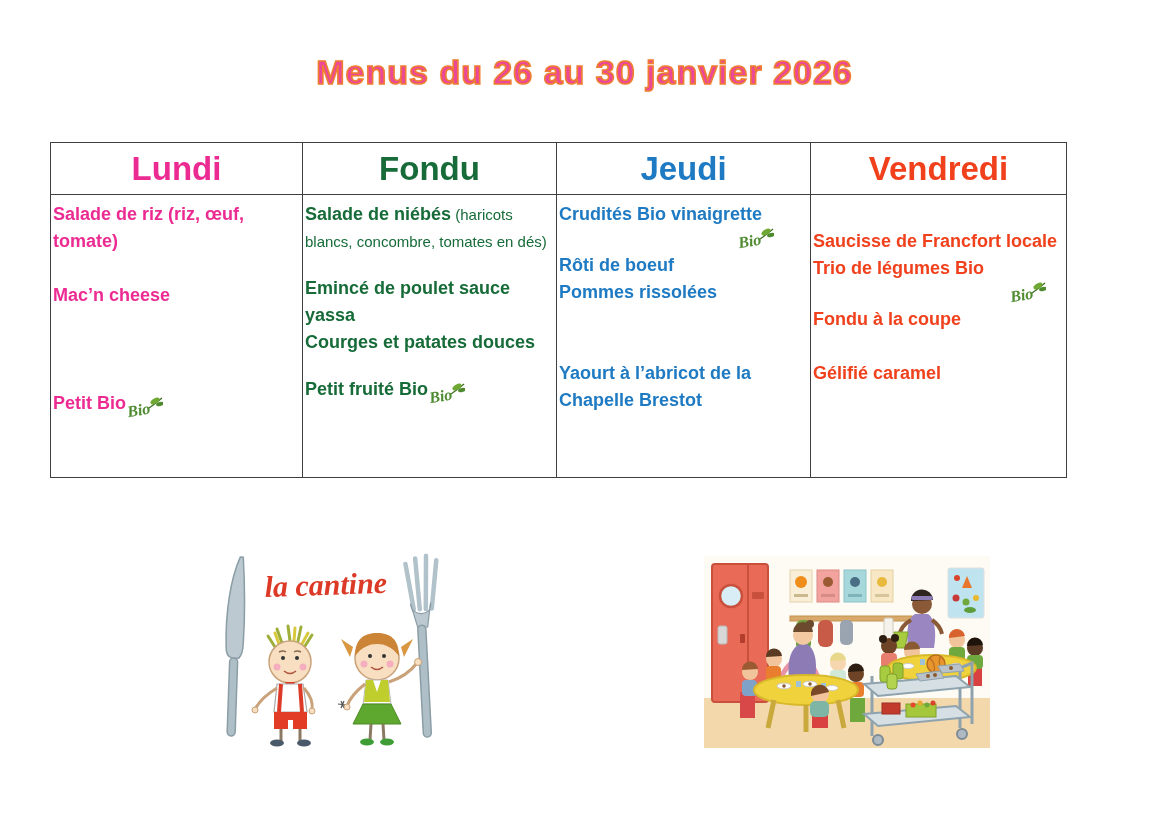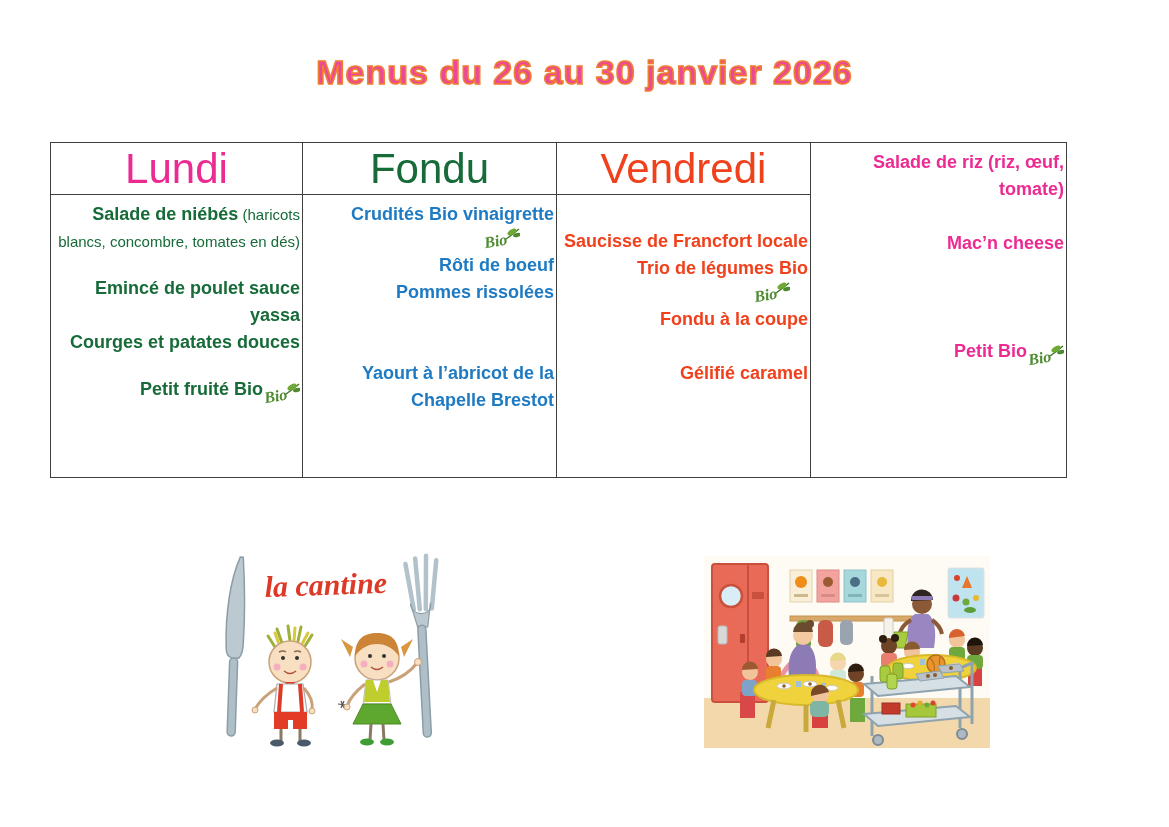--- a/index.html
+++ b/index.html
@@ -19,23 +19,23 @@
     position:absolute;left:50px;top:142px;
     display:grid;grid-template-columns:252px 254px 254px 255px;
     grid-template-rows:52px 282px;
     border:1.6px solid #3f3f3f;background:#fff;
   }
   .cell{border-right:1.6px solid #3f3f3f;box-sizing:border-box;}
   .cell:nth-child(4n){border-right:none;}
   .hcell{
     border-bottom:1.6px solid #3f3f3f;
     display:flex;align-items:center;justify-content:center;
-    font-size:42px;font-weight:400;
-  }
-  .bcell{padding:6px 2px 0 2px;text-align:right;font-size:18px;line-height:27px;font-weight:600;}
+    font-size:33px;font-weight:700;
+  }
+  .bcell{padding:6px 2px 0 2px;text-align:left;font-size:18px;line-height:27px;font-weight:600;}
   .c-lun{color:#EC2B92;} .c-mar{color:#166B38;} .c-jeu{color:#1E7AC2;} .c-ven{color:#F0411C;}
   .sp20{height:20px;} .sp27{height:27px;} .sp54{height:54px;}
   .small-note{font-size:15px;line-height:24px;font-weight:400;}
   .bio-badge{display:inline-block;width:36px;height:27px;vertical-align:-13px;margin-left:1px;}
   .bio-row{height:26px;display:flex;justify-content:flex-end;margin-top:-2px;}
   .bio-row-j{padding-right:34px;} .bio-row-v{padding-right:18px;}
   
   .illus{position:absolute;}
   #cantine{left:213px;top:551px;width:237px;height:197px;}
   #cafeteria{left:704px;top:556px;width:286px;height:192px;}
@@ -49,20 +49,21 @@
 </style>
 </head>
 <body>
 
 <h1 class="title">Menus du 26 au 30 janvier 2026</h1>
 
 <div class="menu-table">
 
   <div class="cell hcell c-lun">Lundi</div>
   <div class="cell hcell c-mar">Fondu</div>
+  <div class="cell hcell c-jeu">Jeudi</div>
   <div class="cell hcell c-ven">Vendredi</div>
 
   <div class="cell bcell c-lun">
     <div>Salade de riz (riz, œuf, tomate)</div>
     <div class="sp27"></div>
     <div>Mac’n cheese</div>
     <div class="sp54"></div>
     <div class="sp27"></div>
     <div><span>Petit Bio</span><span class="bio-badge"><svg width="36" height="27" viewBox="0 0 36 27">
             <path d="M22 13 Q28 9 35 3" stroke="#3E7023" stroke-width="1.3" fill="none"></path>

